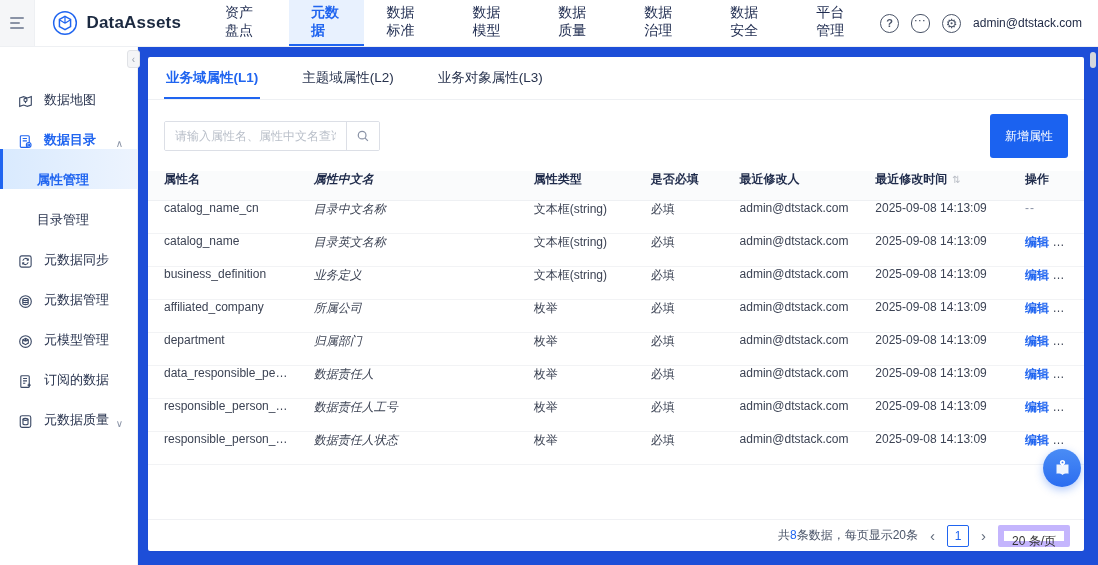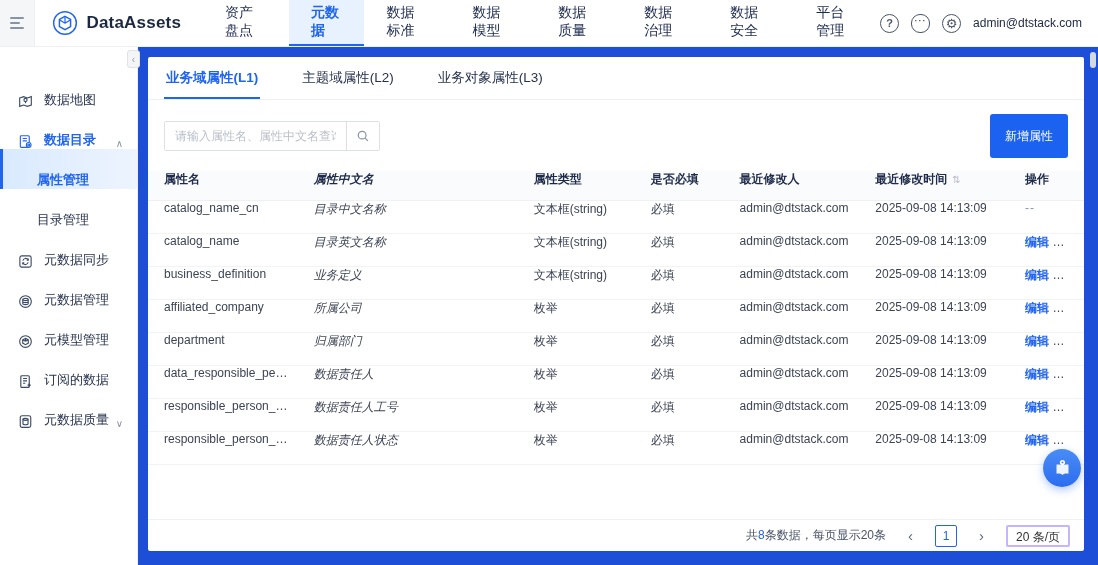--- a/index.html
+++ b/index.html
@@ -60,24 +60,24 @@
   .sort { color:#b8bcc4; font-size:10px; margin-left:5px; cursor:pointer; font-weight:normal; }
   .actions a { cursor:pointer; }
   .actions .edit { color:#2065f0; font-weight:bold; }
   .actions .divider { display:inline-block; width:1px; height:10px; background:#e5e7eb; margin:0 8px; vertical-align:middle; }
   .actions .delete { color:#c3c7cf; }
   .actions .no-action { color:#8a93a6; letter-spacing:1px; }
 
   .spacer { flex:1; }
 
   
-  .footer { flex:none; height:32px; border-top:1px solid #f0f1f4; display:flex; align-items:center; justify-content:flex-end; gap:20px; padding-right:14px; font-size:12px; color:#4a5468; }
+  .footer { flex:none; height:32px; border-top:1px solid #f0f1f4; display:flex; align-items:center; justify-content:flex-end; gap:10px; padding-right:14px; font-size:12px; color:#4a5468; }
   .pg-arrow { color:#606a7b; font-size:15px; line-height:1; cursor:pointer; padding:0 2px; }
   .pg-page { min-width:22px; height:22px; line-height:20px; text-align:center; border:1px solid #2065f0; color:#2065f0; border-radius:2px; cursor:pointer; background:#fff; }
-  .pg-size { height:22px; line-height:20px; border:2px solid #c4b5fd; border-radius:2px; padding:0 8px; color:#333; cursor:pointer; background:#fff; }
+  .pg-size { height:22px; line-height:20px; border:6px solid #c4b5fd; border-radius:2px; padding:0 8px; color:#333; cursor:pointer; background:#fff; }
   .blue { color:#2065f0; }
 
   
   .collapse-handle { position:absolute; left:127px; top:50px; width:13px; height:18px; background:#f4f5f7; border:1px solid #e0e2e6; border-radius:3px; color:#98a0ae; font-size:10px; display:flex; align-items:center; justify-content:center; cursor:pointer; z-index:5; }
   .scroll-thumb { position:absolute; right:2px; top:52px; width:6px; height:16px; background:#d5d8dd; border-radius:3px; }
   .helper-fab { position:absolute; right:17px; top:449px; width:38px; height:38px; border-radius:50%; background:linear-gradient(180deg,#4a8cf5,#2b6df0); box-shadow:0 3px 8px rgba(32,101,240,.35); display:flex; align-items:center; justify-content:center; cursor:pointer; }
 </style>
 </head>
 <body>
 

